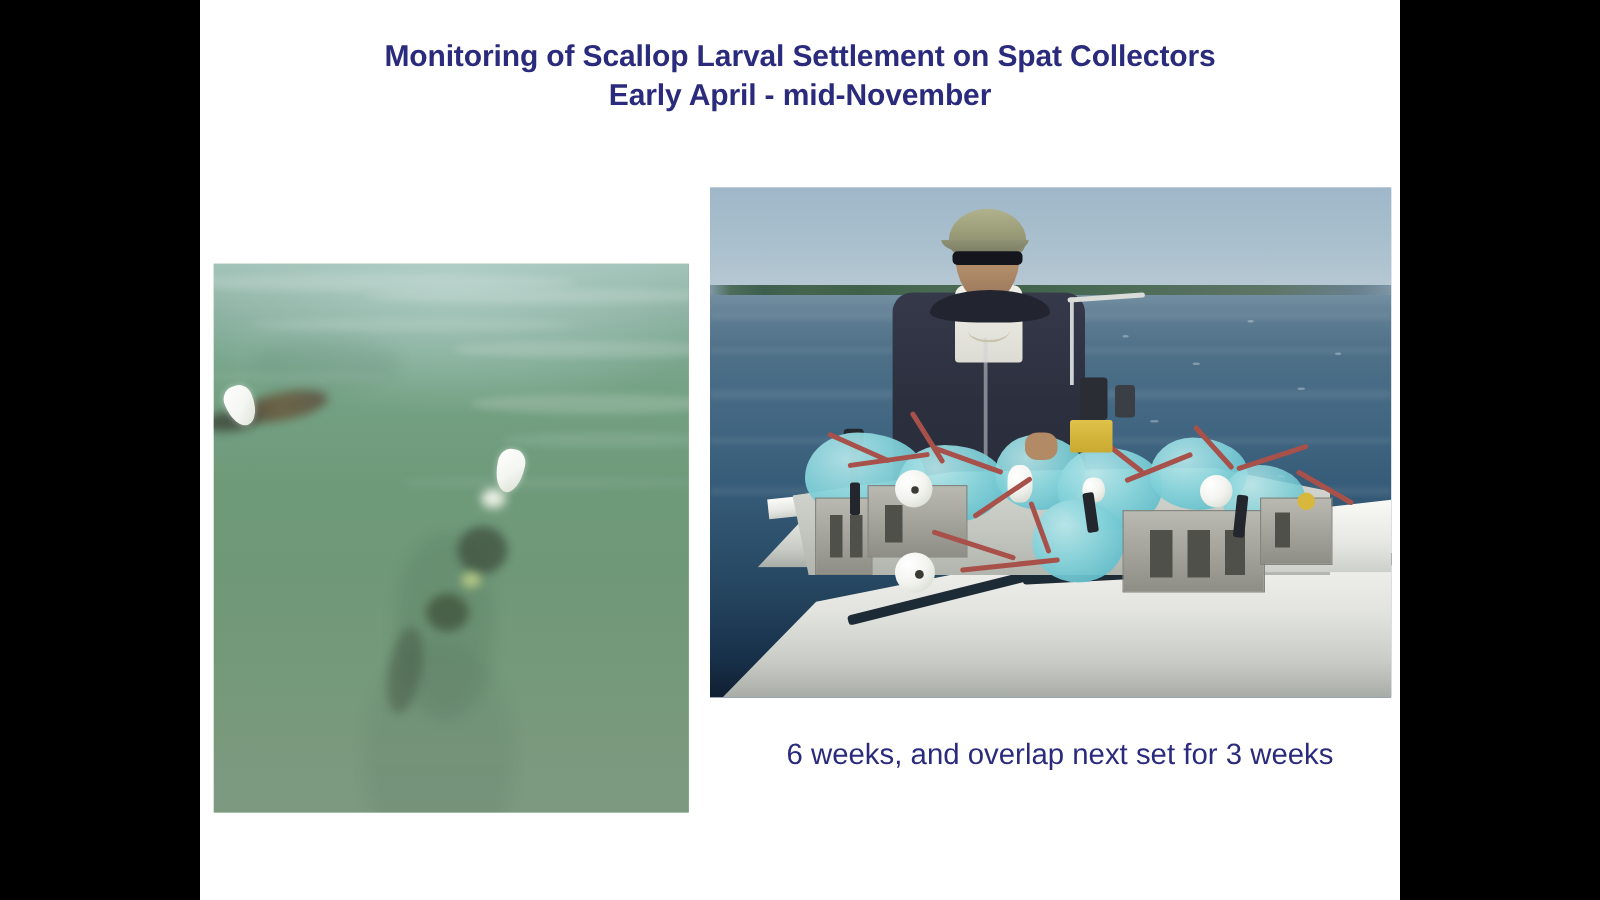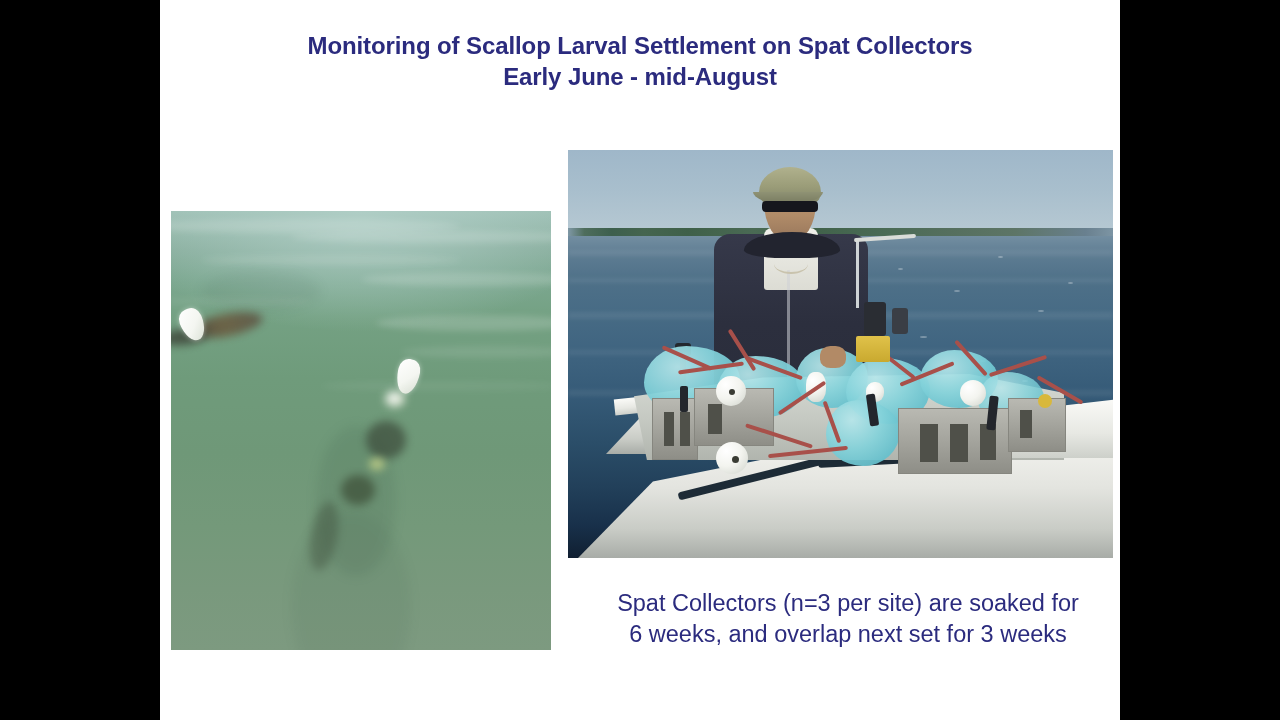--- a/index.html
+++ b/index.html
@@ -278,21 +278,21 @@
 
 <div id="slide-root">
 
   <div class="letterbox left"></div>
   <div class="letterbox right"></div>
 
   <div id="slide-canvas">
 
     <div id="title-block">
       <span class="title-line">Monitoring of Scallop Larval Settlement on Spat Collectors</span>
-      <span class="title-line">Early June  -  mid-August</span>
+      <span class="title-line">Early April  -  mid-November</span>
     </div>
 
     <div id="photo-underwater">
       <div class="uw-water"></div>
 
       <div class="uw-ripple" style="left:-40px;  top:8px;   width:330px; height:14px;"></div>
       <div class="uw-ripple" style="left:120px;  top:20px;  width:300px; height:12px;"></div>
       <div class="uw-ripple" style="left:30px;   top:44px;  width:260px; height:10px; opacity:.7;"></div>
       <div class="uw-ripple" style="left:190px;  top:62px;  width:230px; height:13px;"></div>
       <div class="uw-ripple" style="left:205px;  top:104px; width:200px; height:16px;"></div>
@@ -425,18 +425,17 @@
       <div style="position:absolute; left:420px; top:246px; width:9px; height:34px; background:#23262c; border-radius:2px; transform:rotate(6deg);"></div>
       <div style="position:absolute; left:112px; top:236px; width:8px; height:26px; background:#23262c; border-radius:2px;"></div>
 
       <div class="gr-bucket" style="left:288px; top:186px; width:34px; height:26px;"></div>
       <div style="position:absolute; left:470px; top:244px; width:14px; height:14px; background:#d8b83c; border-radius:50%;"></div>
 
       <div style="position:absolute; left:252px; top:196px; width:26px; height:22px; background:#b28a66; border-radius:40%;"></div>
     </div>
 
     <div id="caption-block">
-      <span class="caption-line">Spat Collectors (n=3 per site) are soaked for</span>
       <span class="caption-line">6 weeks, and overlap next set for 3 weeks</span>
     </div>
 
   </div>
 </div>
 
 </body></html>

